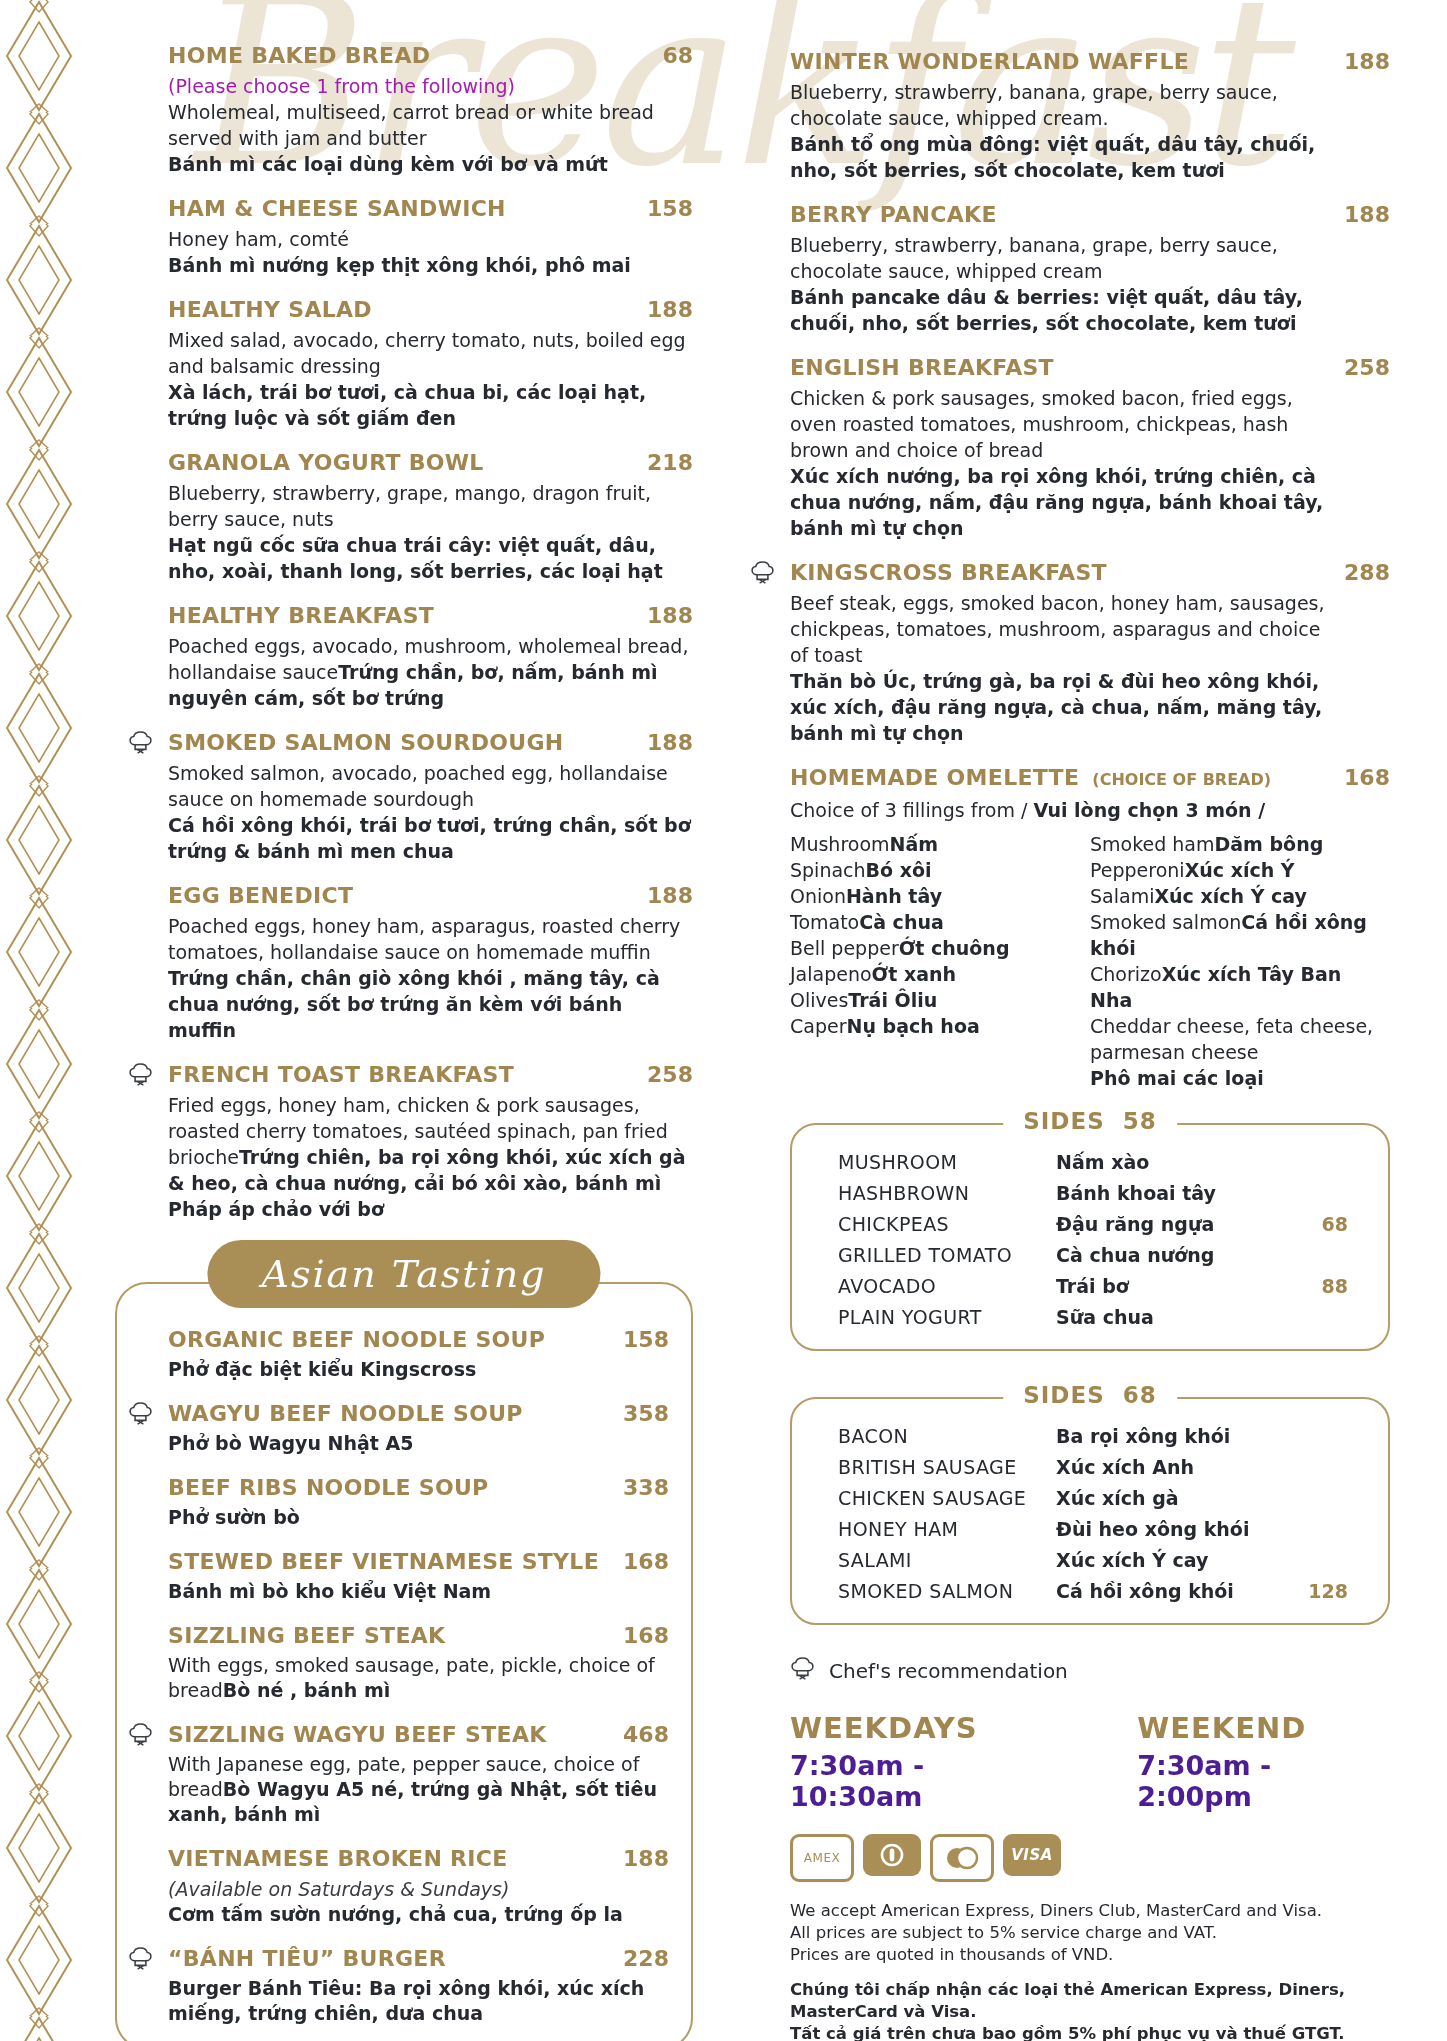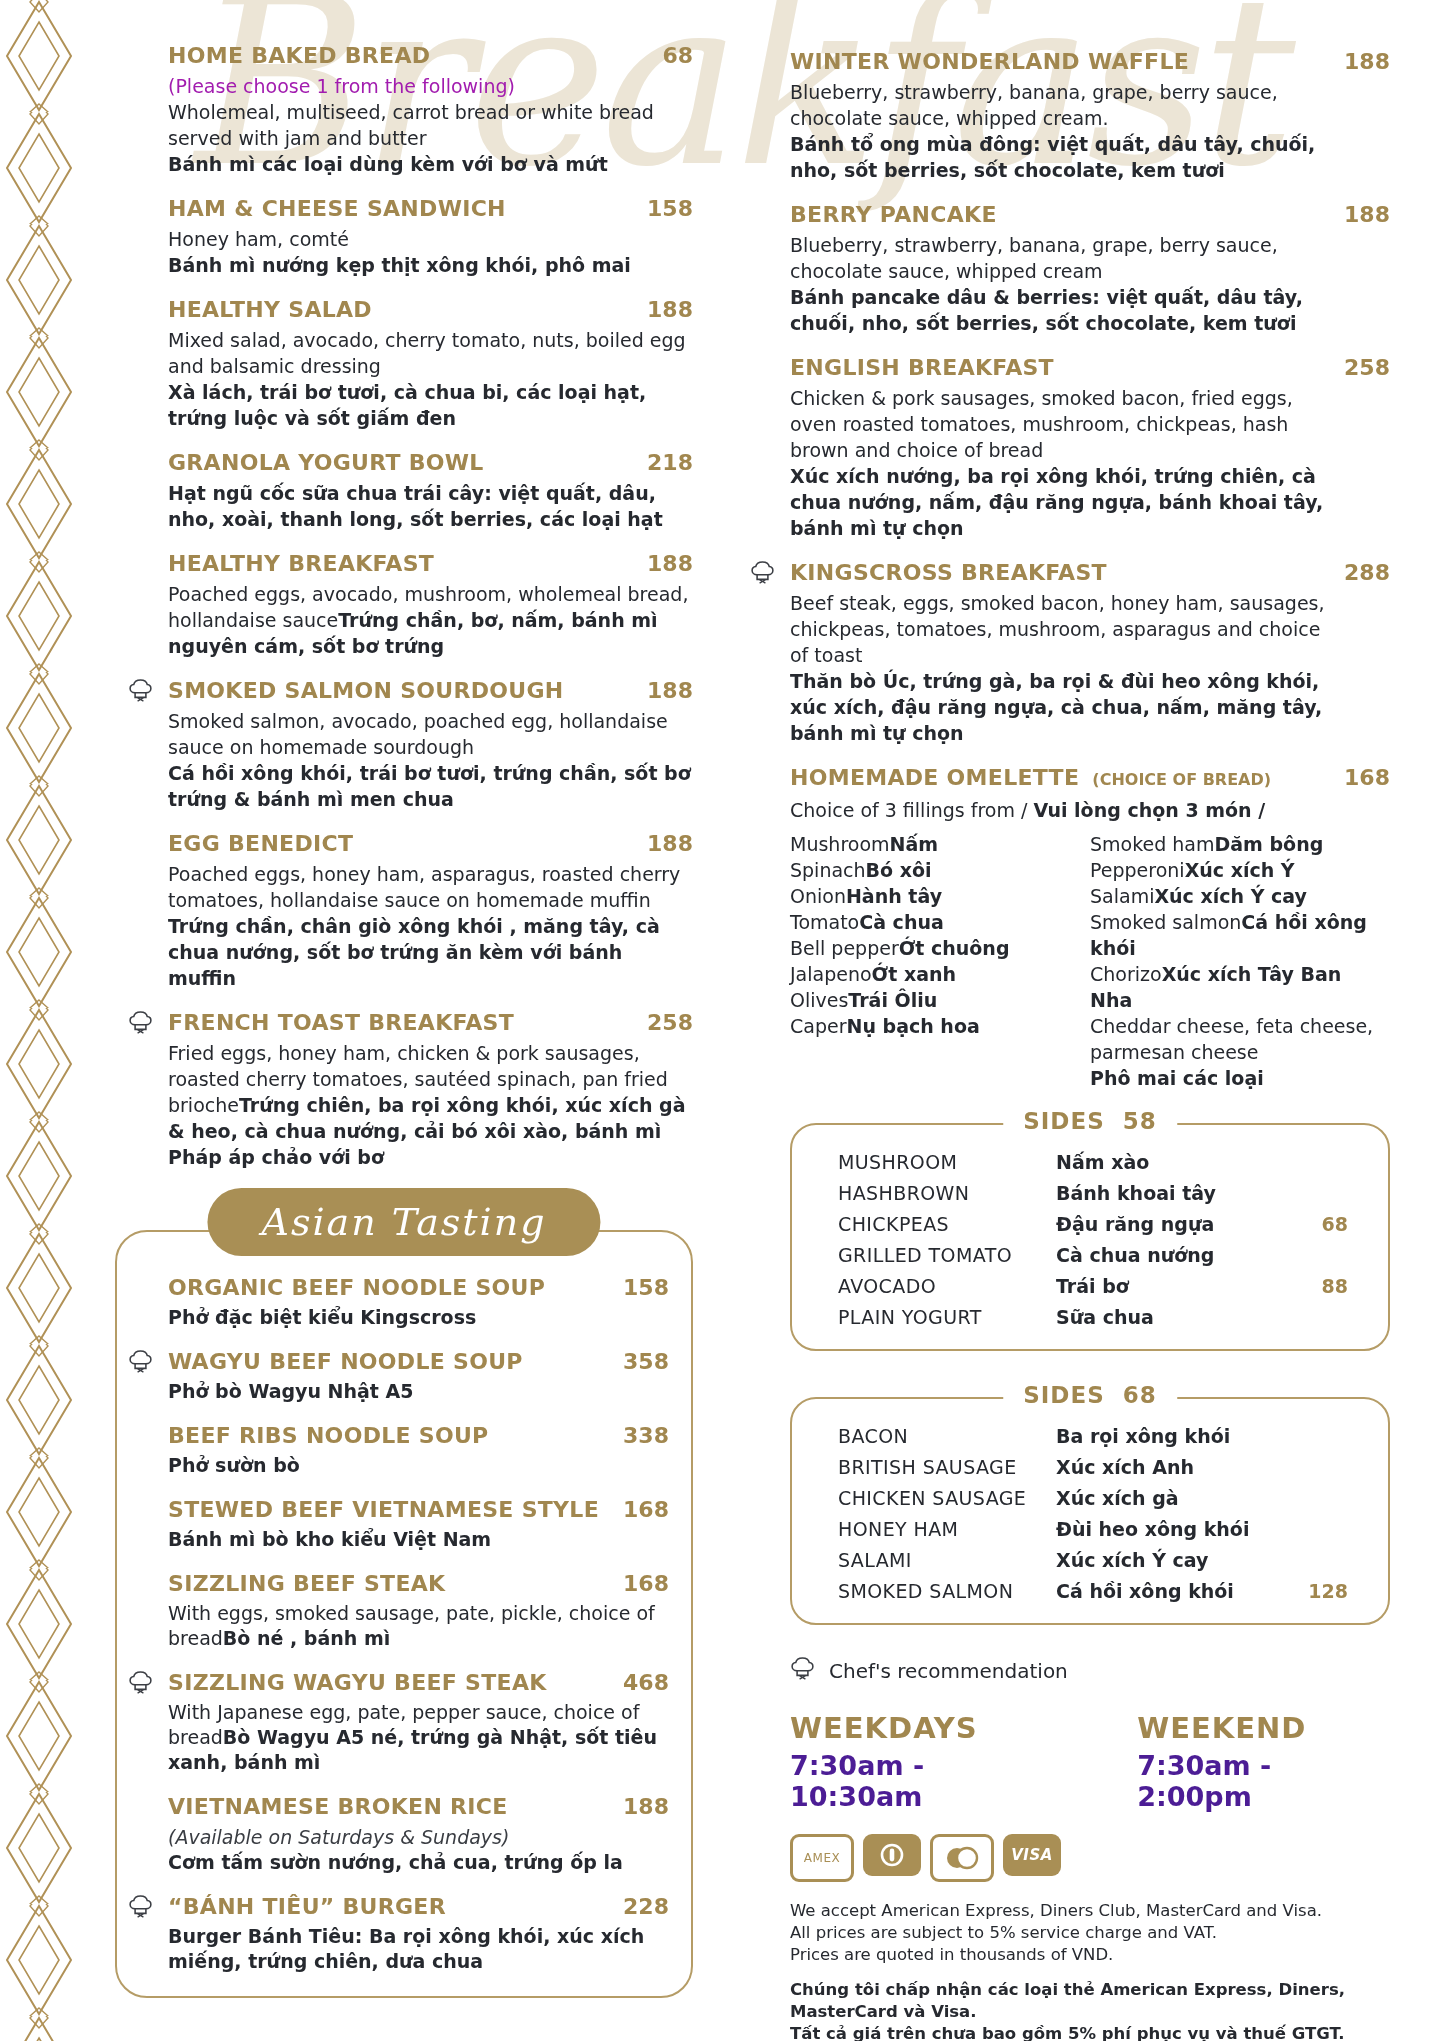--- a/index.html
+++ b/index.html
@@ -110,20 +110,21 @@
           <span class="en block">Mixed salad, avocado, cherry tomato, nuts, boiled egg and balsamic dressing</span>
           <span class="vn block">Xà lách, trái bơ tươi, cà chua bi, các loại hạt, trứng luộc và sốt giấm đen</span>
         </p>
       </div>
       <div class="menu-item">
         <div class="item-head">
           <span class="item-name">GRANOLA YOGURT BOWL</span>
           <span class="item-price">218</span>
         </div>
         <p class="item-desc">
+          <span class="en block">Blueberry, strawberry, grape, mango, dragon fruit, berry sauce, nuts</span>
           <span class="vn block">Hạt ngũ cốc sữa chua trái cây: việt quất, dâu, nho, xoài, thanh long, sốt berries, các loại hạt</span>
         </p>
       </div>
       <div class="menu-item">
         <div class="item-head">
           <span class="item-name">HEALTHY BREAKFAST</span>
           <span class="item-price">188</span>
         </div>
         <p class="item-desc"><span class="en">Poached eggs, avocado, mushroom, wholemeal bread, hollandaise sauce</span><span class="vn">Trứng chần, bơ, nấm, bánh mì nguyên cám, sốt bơ trứng</span></p>
       </div>

